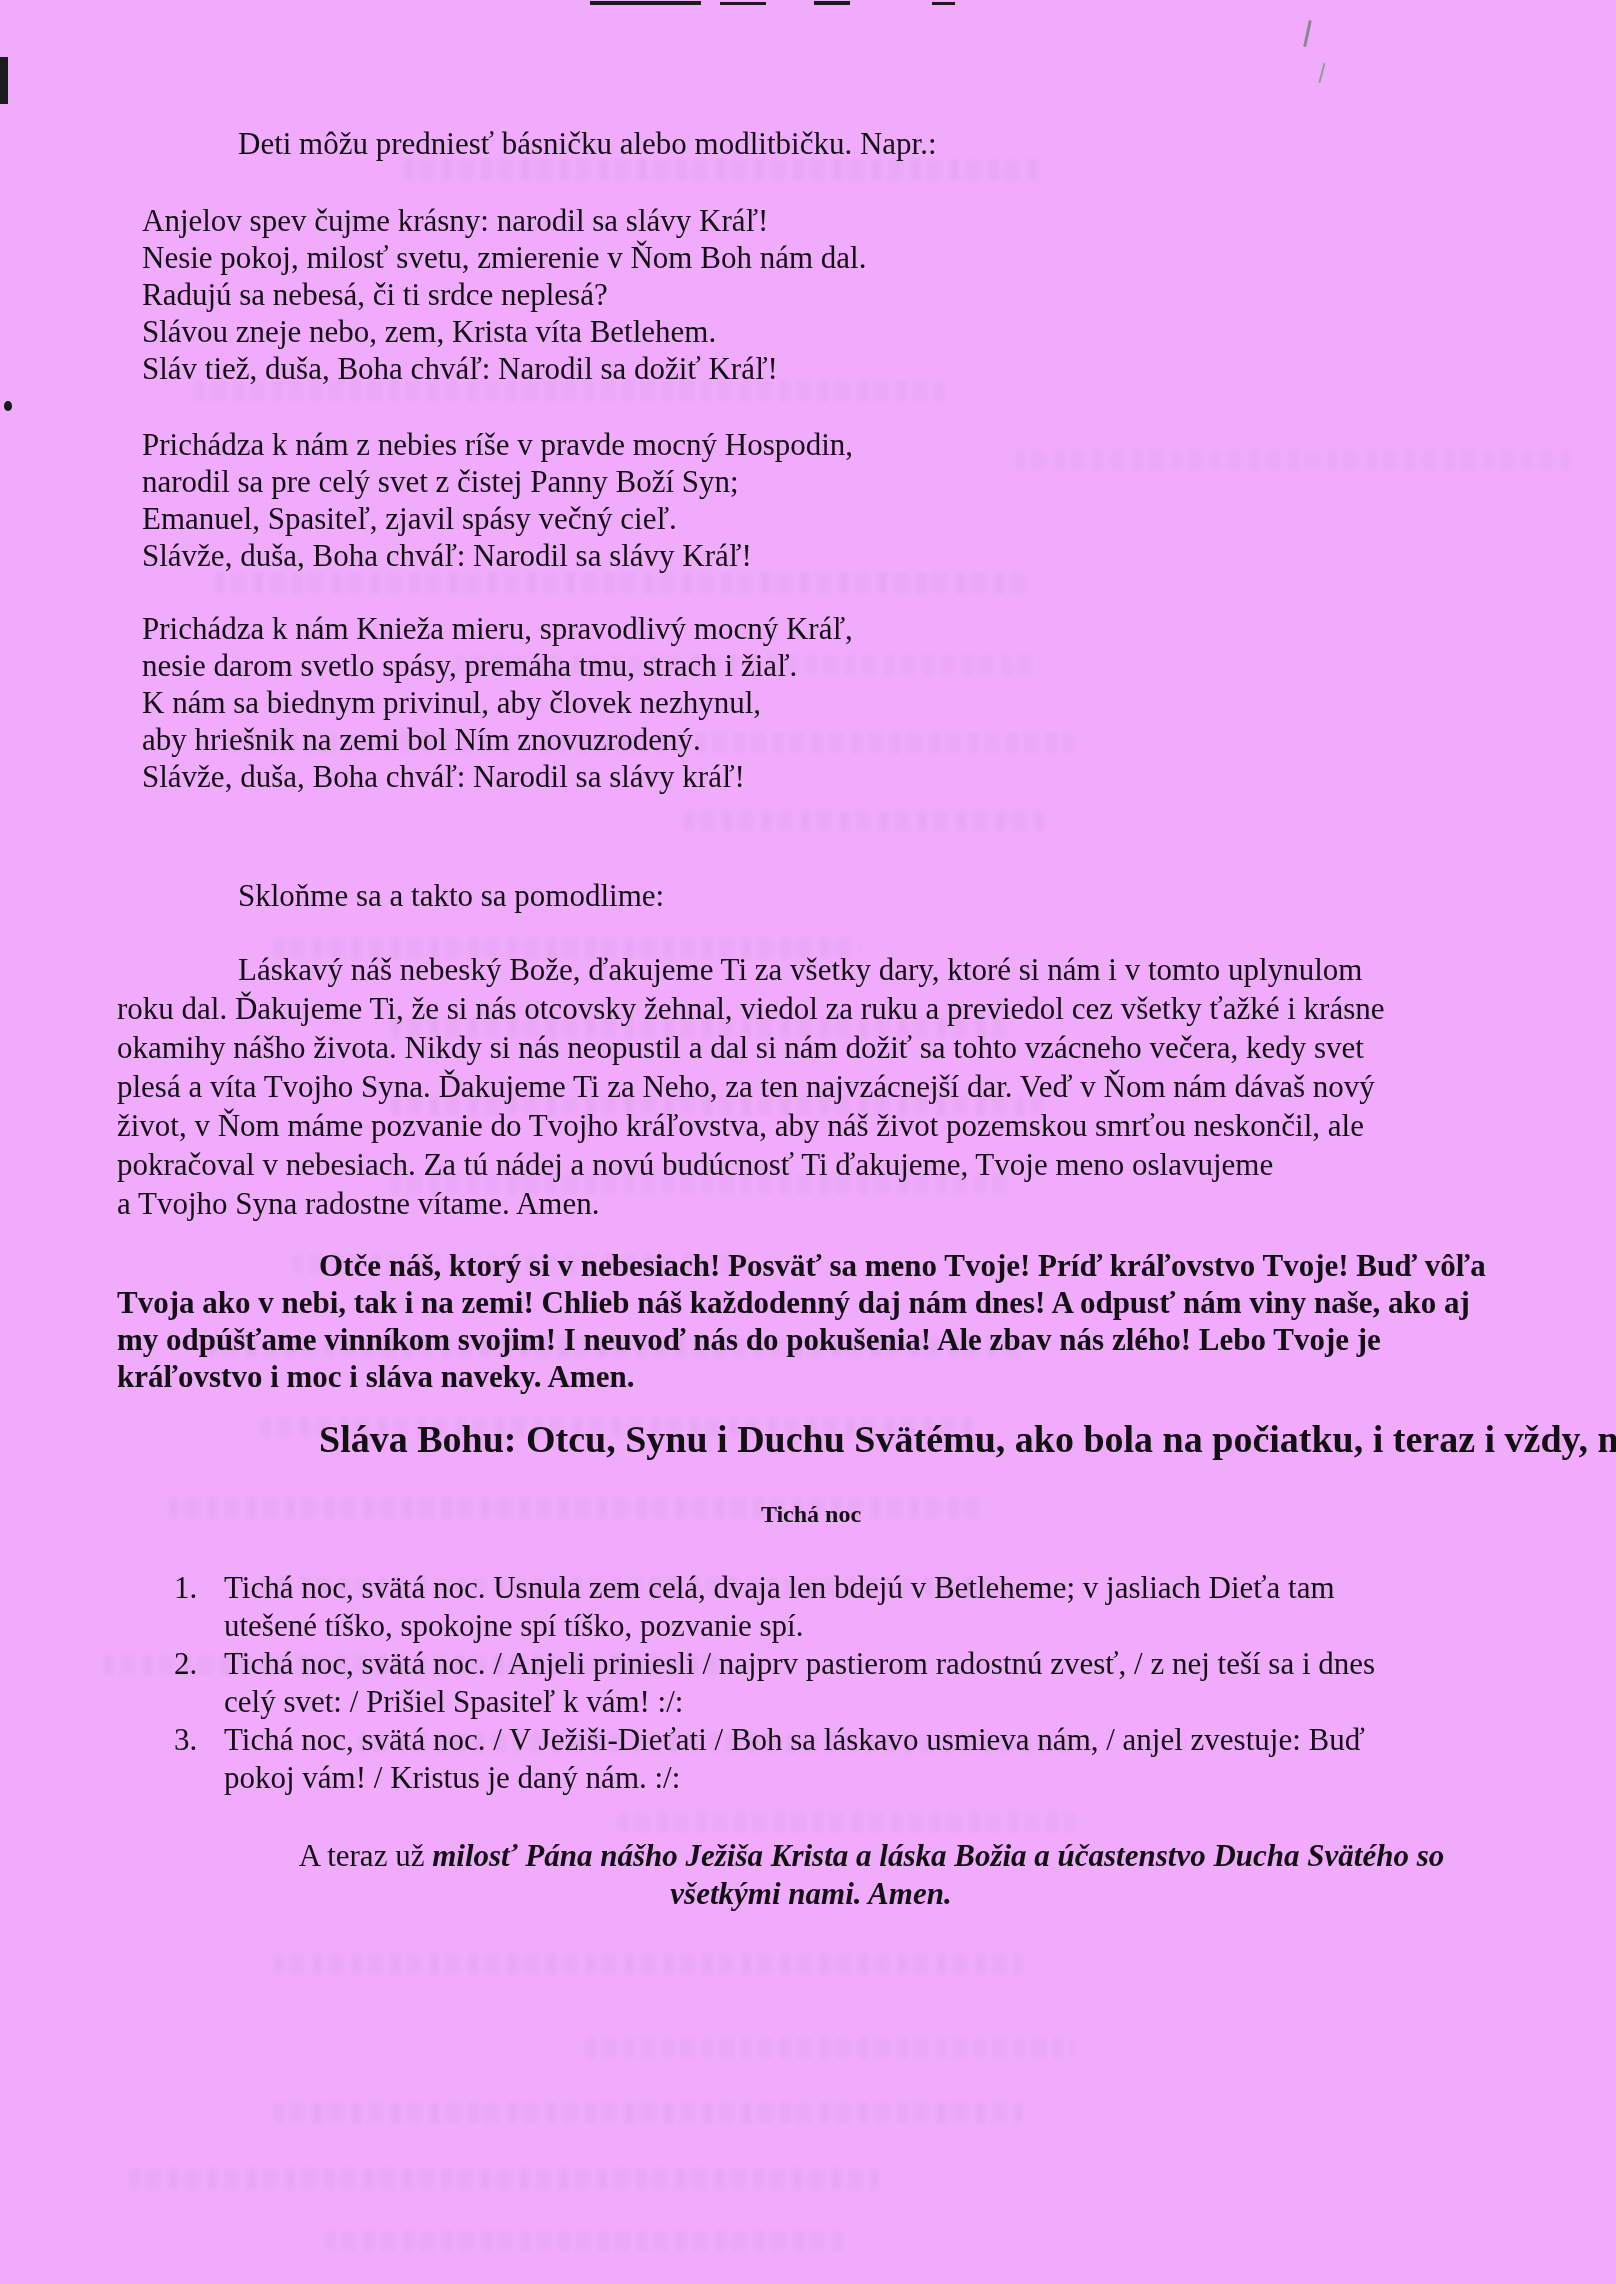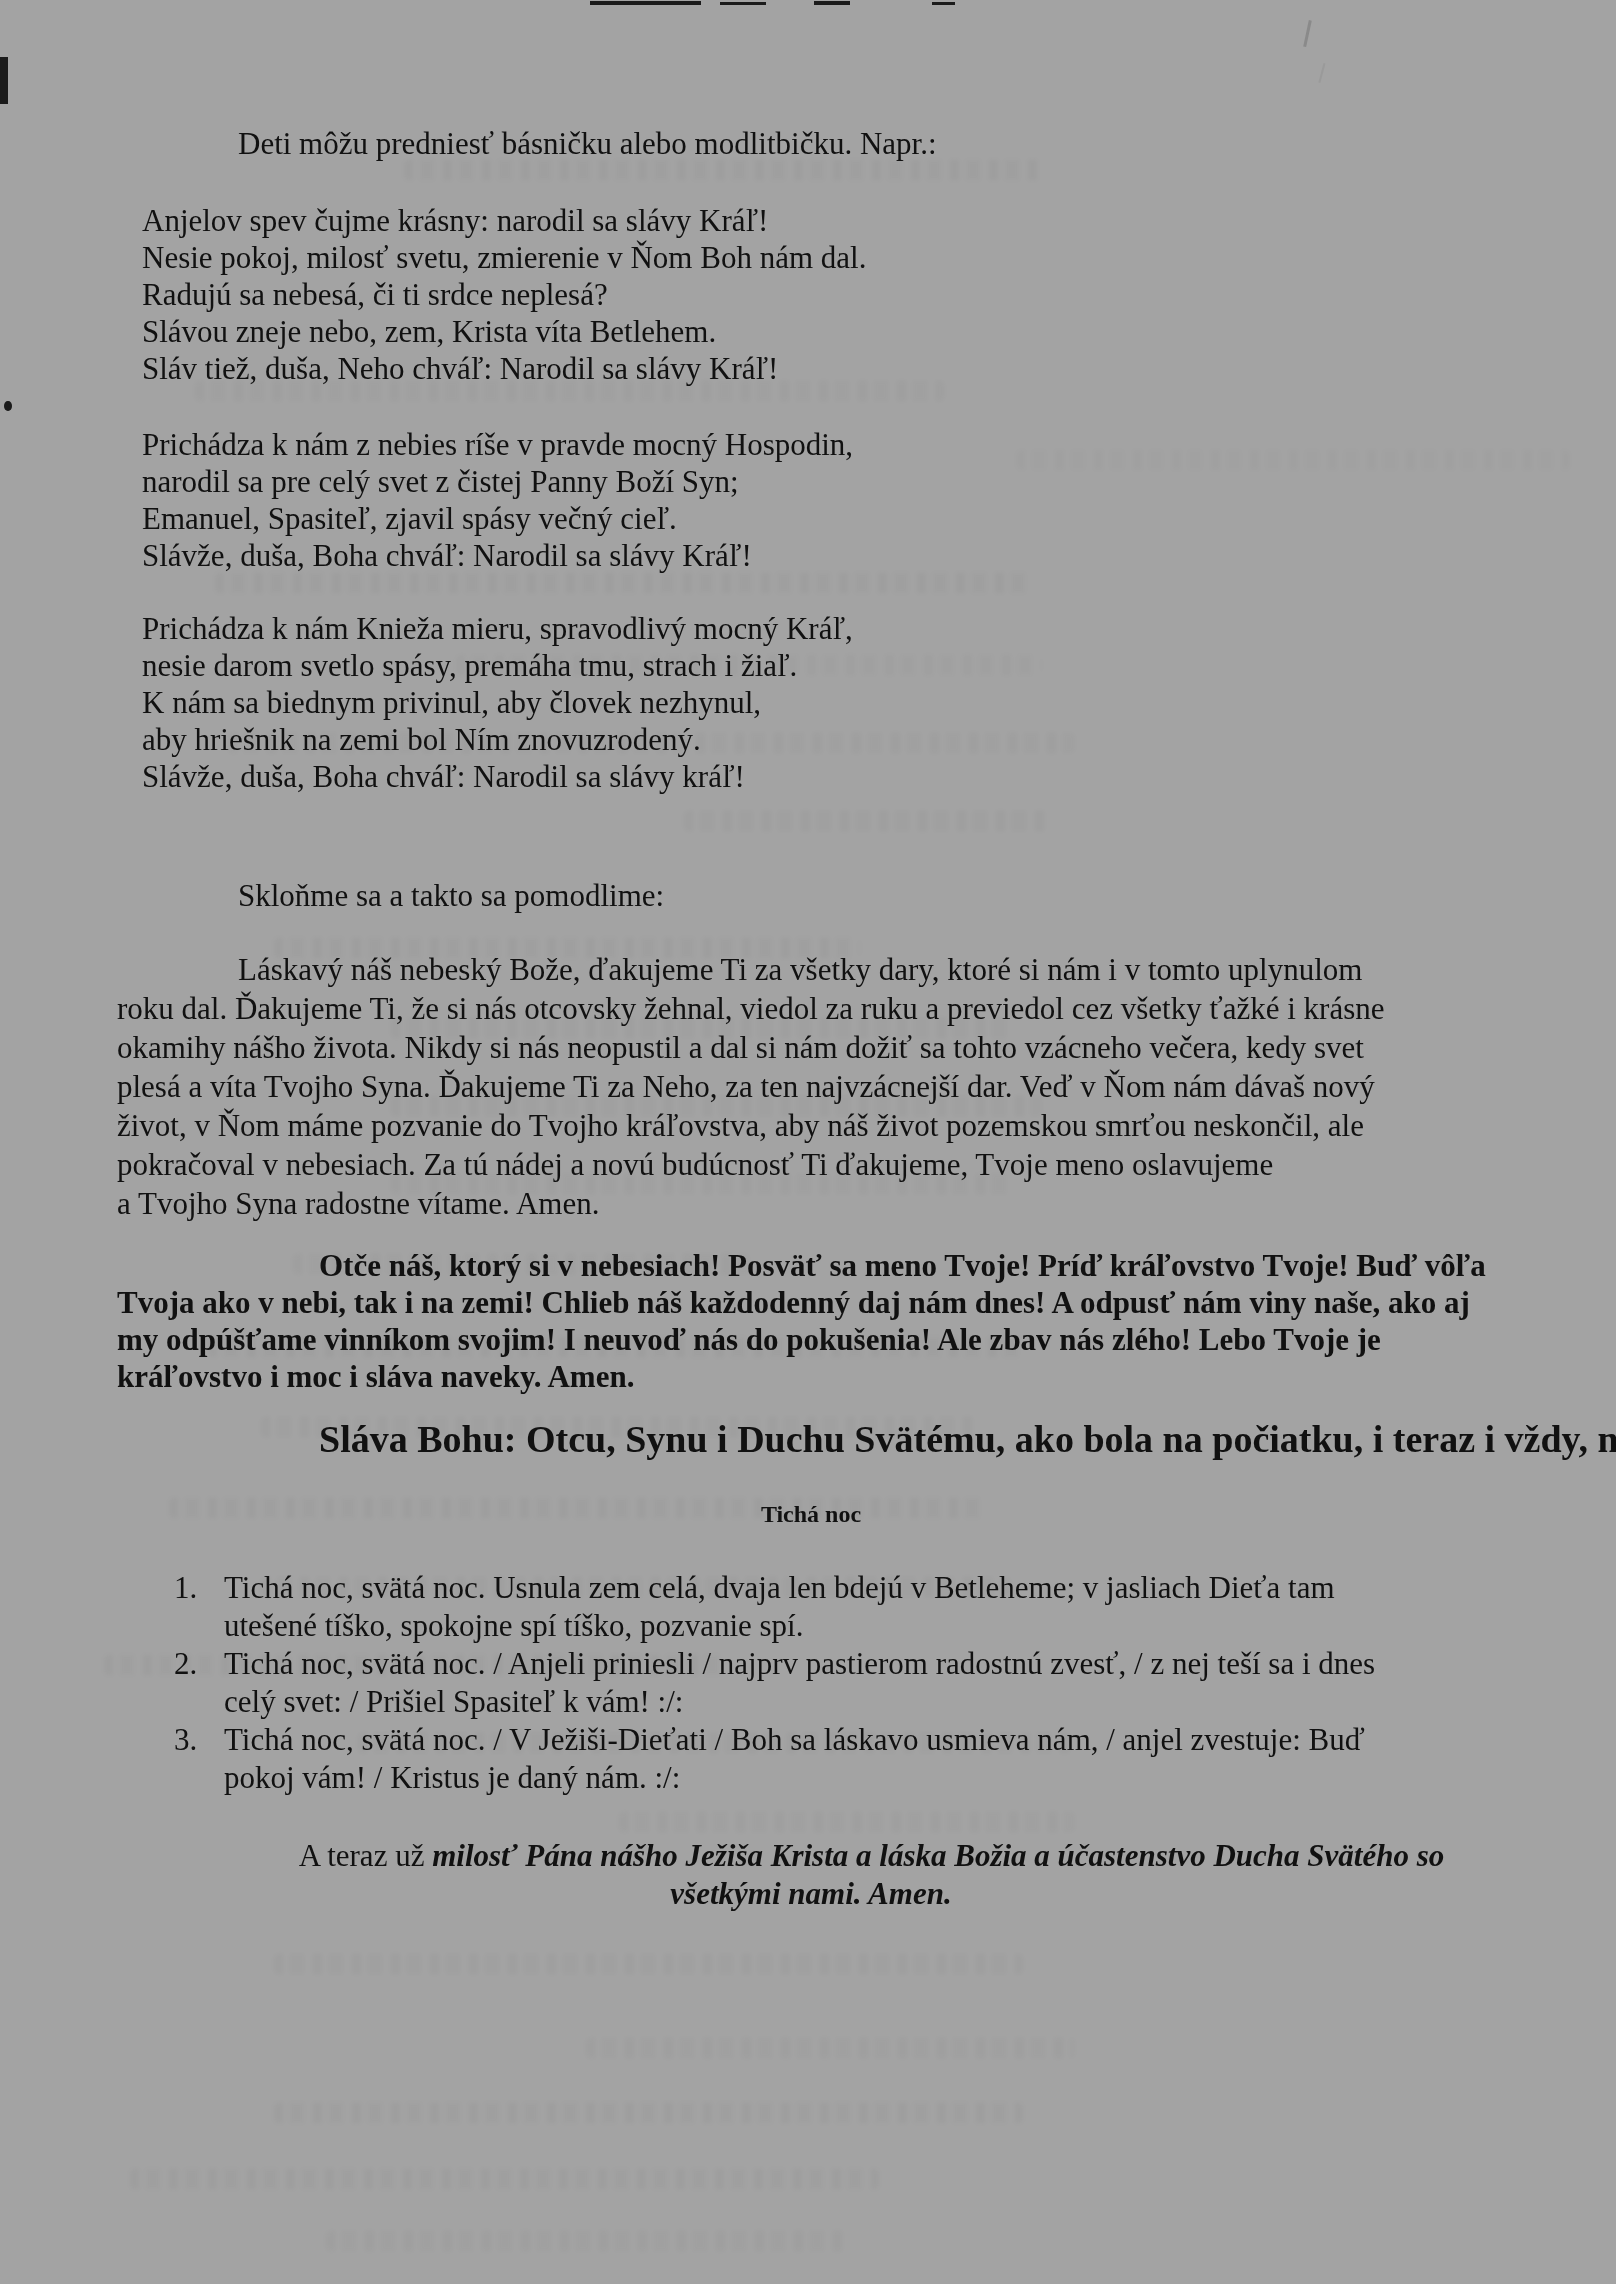--- a/index.html
+++ b/index.html
@@ -1,21 +1,21 @@
 <!DOCTYPE html>
 <html lang="sk" style="font-size:10.4px"><head>
 <meta charset="utf-8">
 <style>
   html, body { margin: 0; padding: 0; background: #e8e8e8; }
   .page {
     position: relative;
     width: 1616px;
     height: 2284px;
     margin: 0 auto;
-    background: #a3a3a3;
+    background: #f0abfc;
     overflow: hidden;
     font-family: "Liberation Serif", "DejaVu Serif", serif;
     color: #111111;
   }
   .content {
     position: relative;
     padding: 125px 111px 0 117px;
     z-index: 2;
   }
   .line, .pline { font-size: 31px; line-height: 38px; white-space: nowrap; }
@@ -112,21 +112,21 @@
 
   <div class="content">
 
     <p class="line indent-1">Deti môžu predniesť básničku alebo modlitbičku. Napr.:</p>
 
     <div class="stanza s1">
       <div class="pline">Anjelov spev čujme krásny: narodil sa slávy Kráľ!</div>
       <div class="pline">Nesie pokoj, milosť svetu, zmierenie v Ňom Boh nám dal.</div>
       <div class="pline">Radujú sa nebesá, či ti srdce neplesá?</div>
       <div class="pline">Slávou zneje nebo, zem, Krista víta Betlehem.</div>
-      <div class="pline">Sláv tiež, duša, Neho chváľ: Narodil sa slávy Kráľ!</div>
+      <div class="pline">Sláv tiež, duša, Boha chváľ: Narodil sa dožiť Kráľ!</div>
     </div>
 
     <div class="stanza s2">
       <div class="pline">Prichádza k nám z nebies ríše v pravde mocný Hospodin,</div>
       <div class="pline">narodil sa pre celý svet z čistej Panny Boží Syn;</div>
       <div class="pline">Emanuel, Spasiteľ, zjavil spásy večný cieľ.</div>
       <div class="pline">Slávže, duša, Boha chváľ: Narodil sa slávy Kráľ!</div>
     </div>
 
     <div class="stanza s3">

